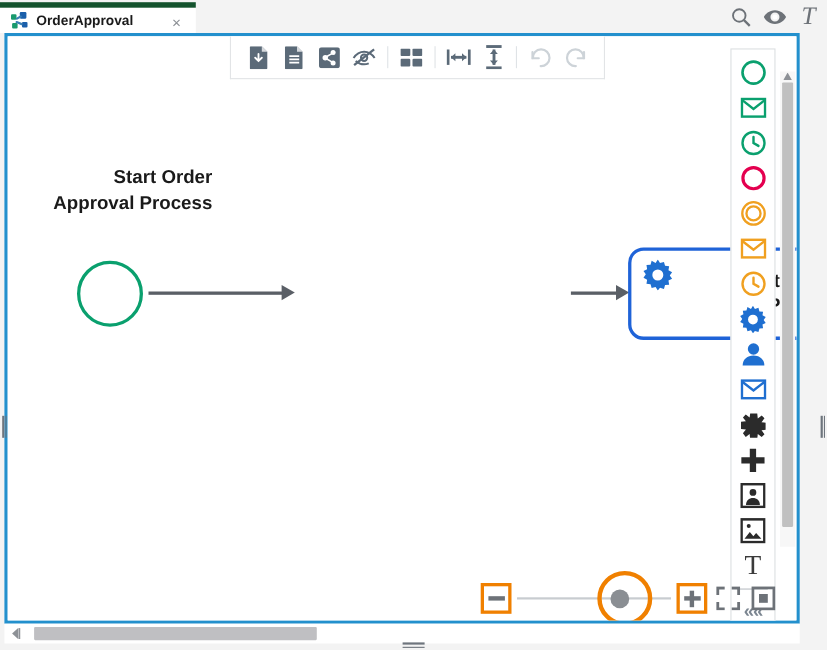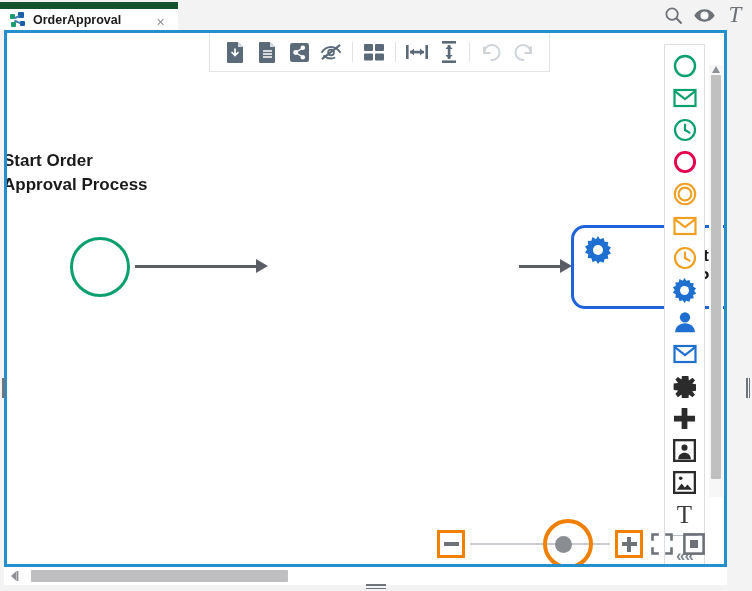--- a/index.html
+++ b/index.html
@@ -13,21 +13,21 @@
 
   
   .topbar {
     position: absolute; left: 0; top: 0; width: 752px; height: 30px;
     background: #f3f3f3;
   }
   .tab {
     position: absolute; left: 0; top: 2px; width: 178px; height: 28px;
     background: #ffffff;
     display: flex; align-items: center; padding: 0 8px 0 10px;
-    border-top: 7px solid #14532d;
+    border-top: 5px solid #14532d;
   }
   .tab-icon { width: 16px; height: 16px; position: relative; flex: 0 0 16px; }
   .tab-icon i { position: absolute; border-radius: 1px; display: block; }
   .n1 { width: 5px; height: 5px; background: #1a9a6e; left: 0px;  top: 2px; }
   .n2 { width: 6px; height: 6px; background: #1b5faa; left: 8px;  top: 0px; }
   .n3 { width: 5px; height: 5px; background: #1a9a6e; left: 1px;  top: 10px; }
   .n4 { width: 5px; height: 5px; background: #1b5faa; left: 10px; top: 9px; }
   .nl { background: #3a7fb5; height: 1.5px; }
   .tab-label {
     font-size: 12.5px; font-weight: bold; color: #1a1a1a;
@@ -62,21 +62,21 @@
     display: flex; align-items: center; padding: 0 10px; gap: 0px;
   }
   .ft-btn { width: 34px; height: 32px; display: flex; align-items: center;
             justify-content: center; cursor: pointer; color: #5b6a78; }
   .ft-btn.dim { color: #cdd3d8; cursor: default; }
   .ft-sep { width: 1px; height: 20px; background: #dfe3e6; margin: 0 5px; }
 
   
   .dg-label {
     position: absolute; font-size: 17px; font-weight: bold; color: #1a1a1a;
-    line-height: 24px; text-align: left; white-space: pre;
+    line-height: 24px; text-align: right; white-space: pre;
   }
   .start-event {
     position: absolute; width: 60px; height: 60px; border-radius: 50%;
     border: 3px solid #0aa06e; background: #fff;
   }
   .task {
     position: absolute; height: 84px; border: 3px solid #1f63d8;
     border-radius: 14px; background: #ffffff;
     display: flex; align-items: center; justify-content: center;
   }

